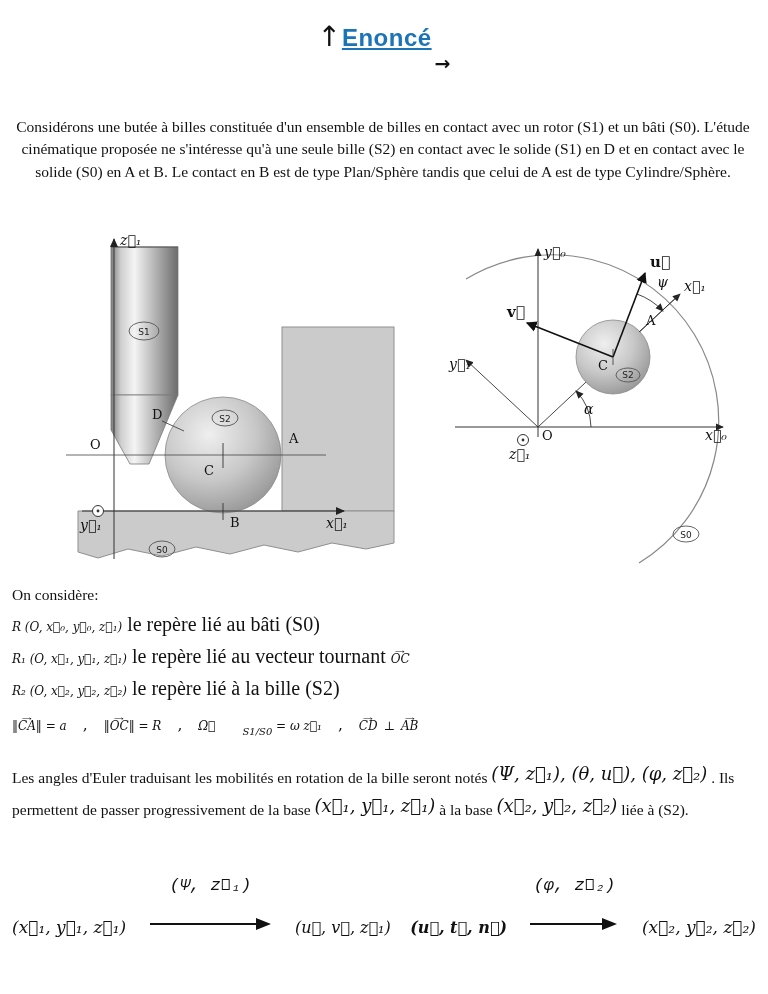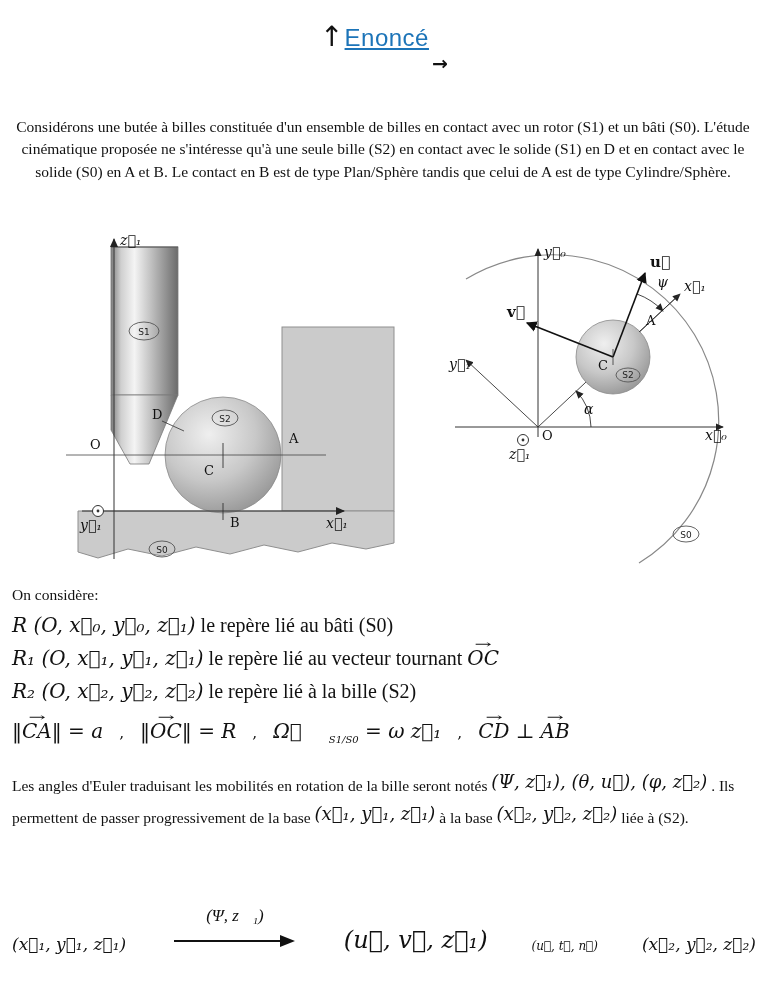--- a/index.html
+++ b/index.html
@@ -2,62 +2,62 @@
 <html><head>
 <meta charset="utf-8">
 <style>
   html,body{margin:0;padding:0;background:#fff;}
   body{width:768px;height:994px;overflow:hidden;color:#111;
        font-family:"Liberation Serif","DejaVu Serif",serif;}
   .page{position:relative;width:768px;height:994px;}
 
   
   .title-row{display:flex;justify-content:center;align-items:flex-start;margin-top:24px;height:46px;}
-  .title{font-family:"Liberation Sans","DejaVu Sans",sans-serif;font-size:24px;font-weight:400;
+  .title{font-family:"Liberation Sans","DejaVu Sans",sans-serif;font-size:24px;font-weight:700;
          color:#1c74b8;text-decoration:underline;margin:0;letter-spacing:.5px;}
   .t-arrow-up{font-size:28px;line-height:.9;margin-right:1px;color:#111;font-family:"DejaVu Sans",sans-serif;}
   .t-arrow-right{font-size:19px;font-weight:bold;color:#111;align-self:flex-end;margin-left:3px;
                  transform:translateY(4px);font-family:"DejaVu Sans",sans-serif;}
 
   
   .intro{margin:46px 14px 0 12px;font-size:15.5px;line-height:1.45;text-align:center;}
 
   
   .figures{display:flex;align-items:flex-start;margin:44px 0 0 58px;gap:40px;}
   .fig-right{margin-top:10px;}
   .flbl{font-family:"DejaVu Serif",serif;font-style:italic;font-size:14px;fill:#111;}
   .fpt{font-family:"DejaVu Serif",serif;font-size:13px;fill:#111;}
   .fell{font-family:"DejaVu Sans",sans-serif;font-size:9px;fill:#222;}
   .fbold{font-family:"DejaVu Serif",serif;font-weight:bold;font-size:15px;fill:#111;}
 
   
   .consider{margin:1px 0 0 12px;}
   .c-head{margin:0;font-size:15.5px;}
   .m-line{margin:9px 0 0 0;font-size:15.5px;}
-  .math{font-family:"DejaVu Serif",serif;font-style:italic;font-size:20px;}
+  .math{font-family:"DejaVu Serif",serif;font-style:italic;font-size:12px;}
   .msub{font-size:10px;font-style:italic;padding-left:27px;}
   .txt{font-size:20px;}
   .vec{position:relative;display:inline-block;font-style:italic;}
   .vec::after{content:"→";position:absolute;top:-0.78em;left:50%;transform:translateX(-50%) scaleX(1.7);
               font-size:0.6em;font-style:normal;}
   .sep{margin:0 16px;font-family:"DejaVu Serif",serif;}
   .perp{margin:0 6px;font-style:normal;}
   .relations{margin-top:16px;}
 
   
   .euler{margin:24px 14px 0 12px;font-size:15.5px;line-height:1.8;}
   .mtup{font-family:"DejaVu Serif",serif;font-style:italic;font-size:18px;position:relative;top:-3px;}
 
   
   .chain{margin:46px 0 0 0;padding:0 12px;display:flex;align-items:flex-end;justify-content:space-between;}
   .base{font-family:"DejaVu Serif",serif;font-style:italic;font-size:17px;line-height:1.1;}
-  .b2{font-size:24px;margin-top:48px;}
-  .b3{font-size:12px;font-weight:normal;}
+  .b2{font-size:16px;margin-top:48px;}
+  .b3{font-size:16px;font-weight:bold;}
   .arrow-group{display:flex;flex-direction:column;align-items:center;margin:0 4px;}
-  .alabel{font-family:Liberation Serif, serif;font-style:italic;font-size:17px;margin-bottom:7px;}
+  .alabel{font-family:Liberation Mono, monospace;font-style:italic;font-size:17px;margin-bottom:21px;}
   .harrow{margin-bottom:5px;display:block;}
 </style>
 </head>
 <body>
 
 <div class="page">
 
   <div class="title-row">
     <span class="t-arrow-up">↑</span>
     <h1 class="title">Enoncé</h1>
@@ -216,16 +216,23 @@
     <span class="base">(x⃗₁, y⃗₁, z⃗₁)</span>
     <div class="arrow-group">
       <span class="alabel">(Ψ, z⃗₁)</span>
       <svg class="harrow" width="122" height="16" viewBox="0 0 122 16">
         <line x1="0" y1="8" x2="106" y2="8" stroke="#111" stroke-width="2"></line>
         <polygon points="106,2 121,8 106,14" fill="#111"></polygon>
       </svg>
     </div>
     <span class="base b2">(u⃗, v⃗, z⃗₁)</span>
     <span class="base b3">(u⃗, t⃗, n⃗)</span>
+    <div class="arrow-group">
+      <span class="alabel">(φ, z⃗₂)</span>
+      <svg class="harrow" width="88" height="16" viewBox="0 0 88 16">
+        <line x1="0" y1="8" x2="72" y2="8" stroke="#111" stroke-width="2"></line>
+        <polygon points="72,2 87,8 72,14" fill="#111"></polygon>
+      </svg>
+    </div>
     <span class="base">(x⃗₂, y⃗₂, z⃗₂)</span>
   </div>
 
 </div>
 
 </body></html>

